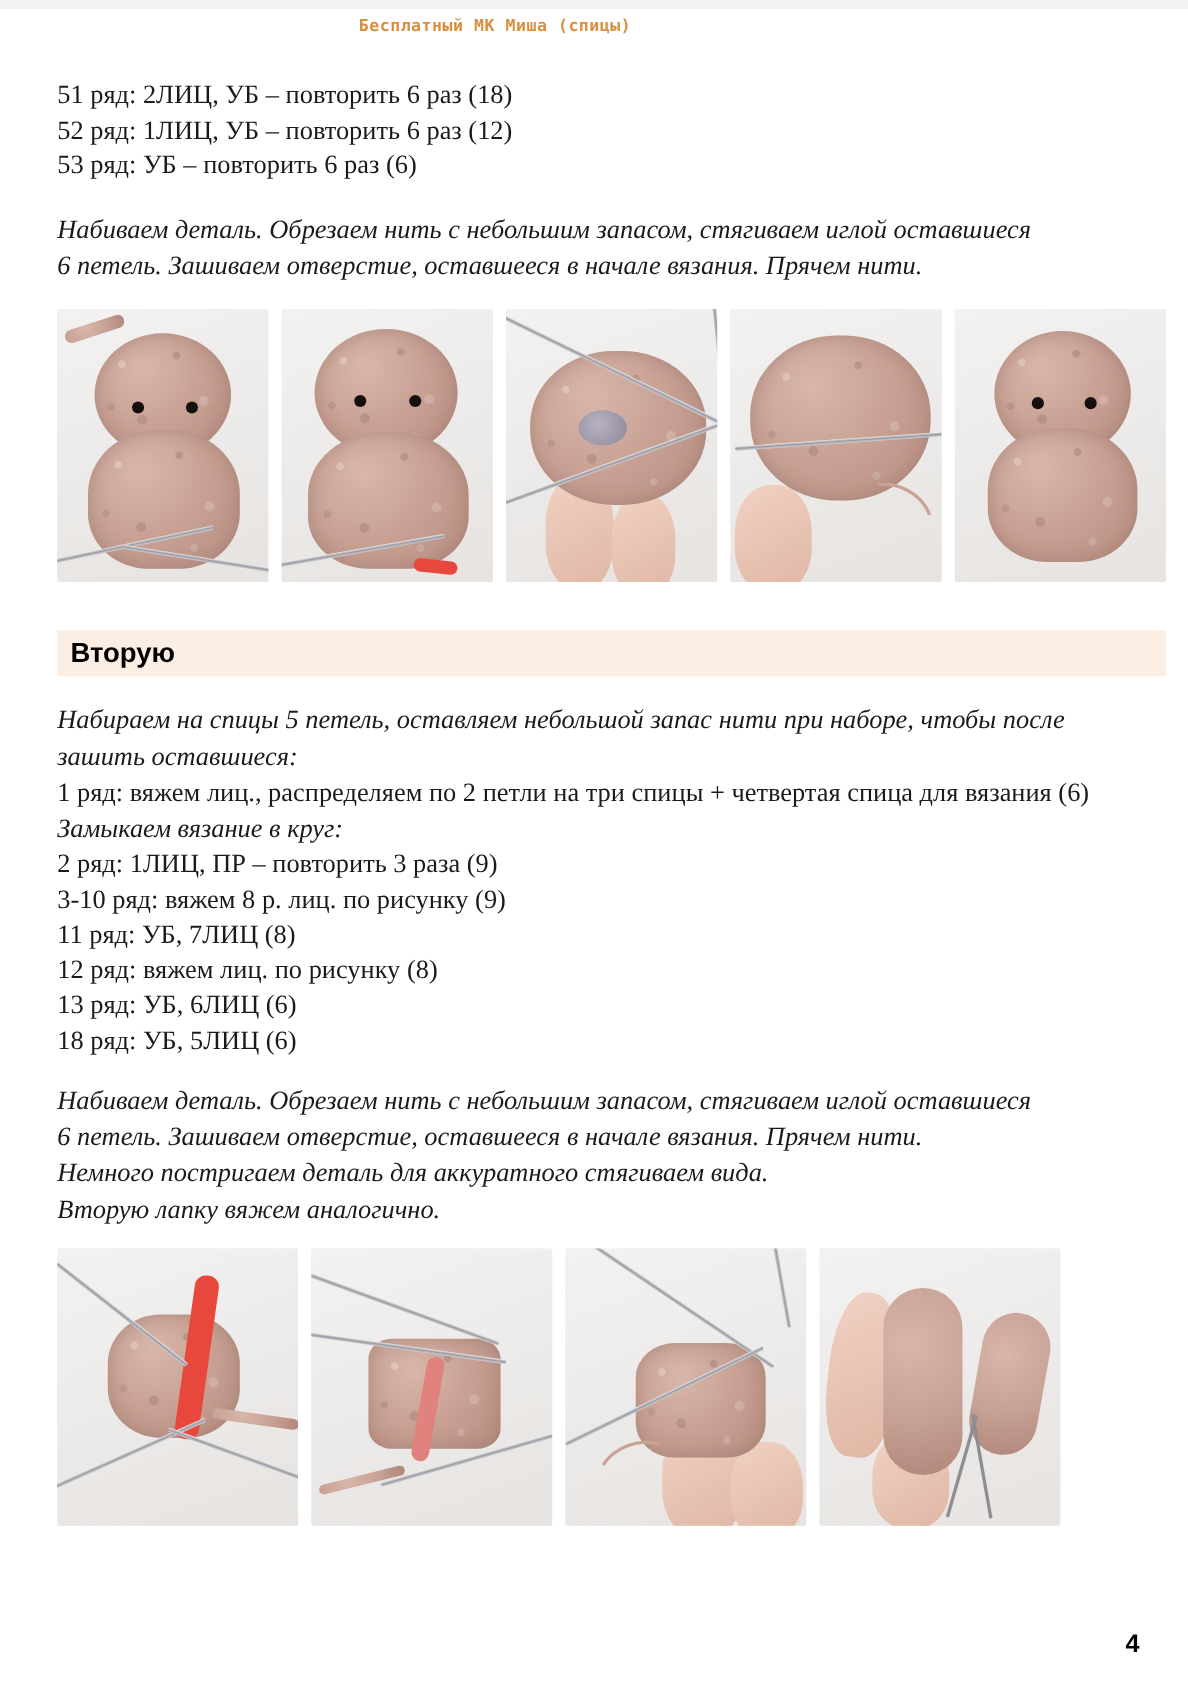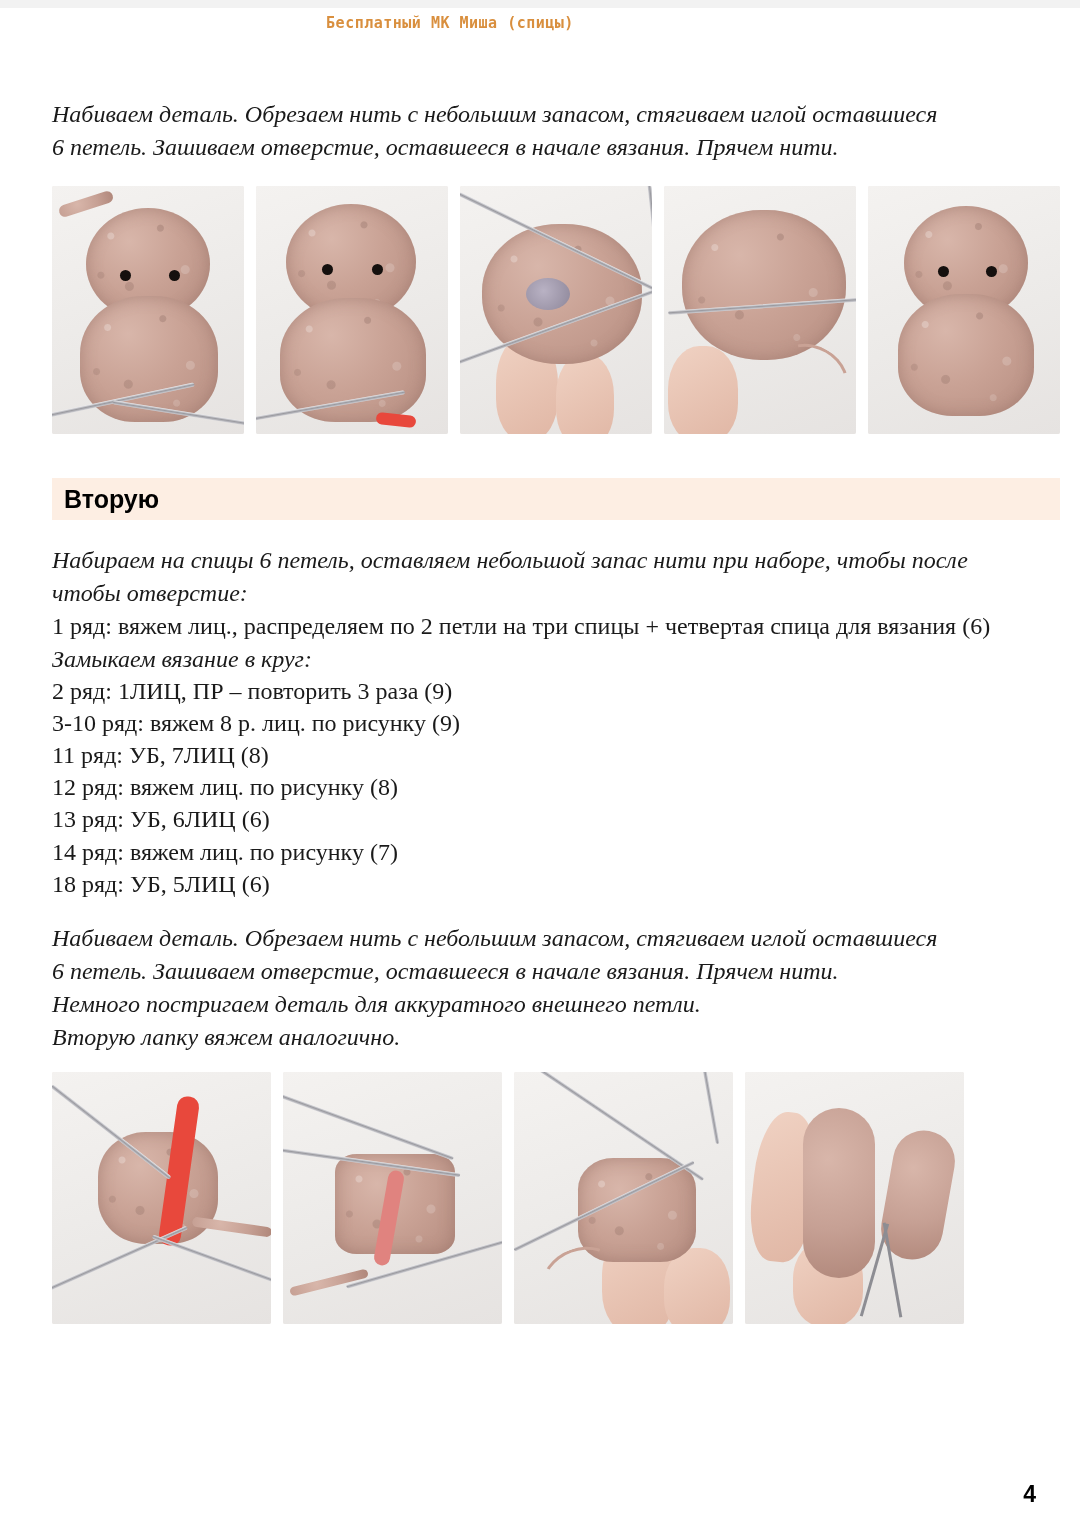--- a/index.html
+++ b/index.html
@@ -186,20 +186,25 @@
 <body>
 
 <div class="page">
 
   <div class="top-strip"></div>
 
   <div class="header">Бесплатный МК Миша (спицы)</div>
 
   <div class="content">
 
+    <div class="rows-block">
+      <div>51 ряд: 2ЛИЦ, УБ – повторить 6 раз (18)</div>
+      <div>52 ряд: 1ЛИЦ, УБ – повторить 6 раз (12)</div>
+      <div>53 ряд: УБ – повторить 6 раз (6)</div>
+    </div>
 
     <div class="italic-block">
       <div class="italic-line">Набиваем деталь. Обрезаем нить с небольшим запасом, стягиваем иглой оставшиеся</div>
       <div class="italic-line">6 петель. Зашиваем отверстие, оставшееся в начале вязания. Прячем нити.</div>
     </div>
 
     <div class="photo-row">
 
       <div class="photo" style="width:196px;height:248px;">
         <div class="bg-cloth"></div>
@@ -265,40 +270,39 @@
         <div class="eye" style="left:118px;top:80px;"></div>
       </div>
 
     </div>
 
     <div class="section-title">
       <span>Вторую</span>
     </div>
 
     <div class="para-italic">
-      <div>Набираем на спицы 6 петель, оставляем небольшой запас нити при наборе, чтобы после</div>
-      <div>чтобы отверстие:</div>
+      <div>Набираем на спицы 5 петель, оставляем небольшой запас нити при наборе, чтобы после</div>
+      <div>зашить оставшиеся:</div>
     </div>
 
     <div class="rows-block2">
       <div>1 ряд: вяжем лиц., распределяем по 2 петли на три спицы + четвертая спица для вязания (6)</div>
       <div class="it">Замыкаем вязание в круг:</div>
       <div>2 ряд: 1ЛИЦ, ПР – повторить 3 раза (9)</div>
       <div>3-10 ряд: вяжем 8 р. лиц. по рисунку (9)</div>
       <div>11 ряд: УБ, 7ЛИЦ (8)</div>
       <div>12 ряд: вяжем лиц. по рисунку (8)</div>
       <div>13 ряд: УБ, 6ЛИЦ (6)</div>
-      <div>14 ряд: вяжем лиц. по рисунку (7)</div>
       <div>18 ряд: УБ, 5ЛИЦ (6)</div>
     </div>
 
     <div class="tail-italic">
       <div>Набиваем деталь. Обрезаем нить с небольшим запасом, стягиваем иглой оставшиеся</div>
       <div>6 петель. Зашиваем отверстие, оставшееся в начале вязания. Прячем нити.</div>
-      <div>Немного постригаем деталь для аккуратного внешнего петли.</div>
+      <div>Немного постригаем деталь для аккуратного стягиваем вида.</div>
       <div>Вторую лапку вяжем аналогично.</div>
     </div>
 
     <div class="photo-row" style="margin-top:18px;">
 
       <div class="photo" style="width:219px;height:252px;">
         <div class="bg-cloth"></div>
         <div class="yarn-body" style="left:46px;top:60px;width:120px;height:112px;border-radius:40%;">
           <div class="yarn-texture"></div>
         </div>

